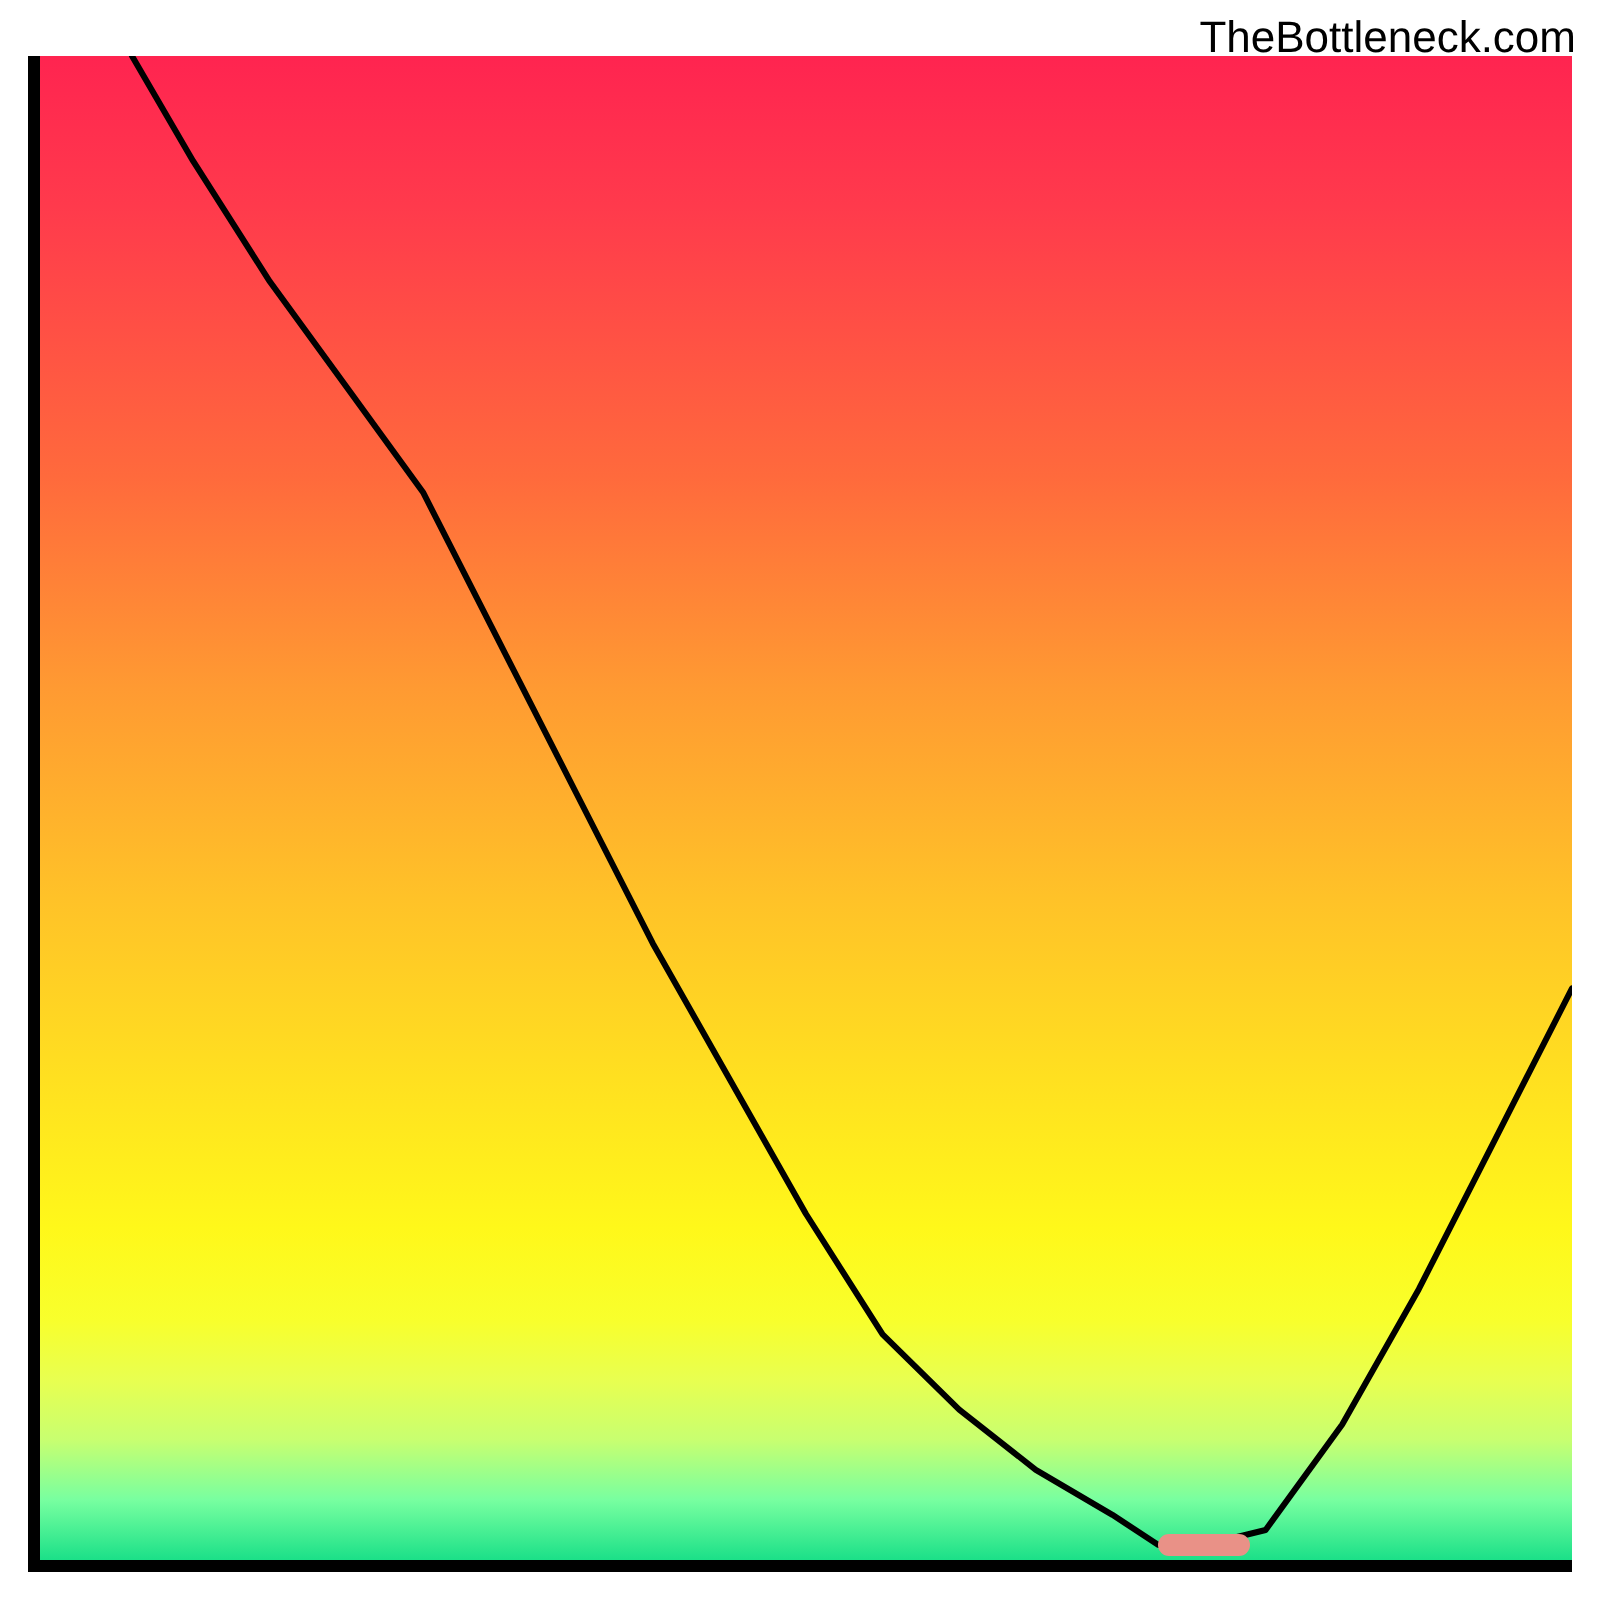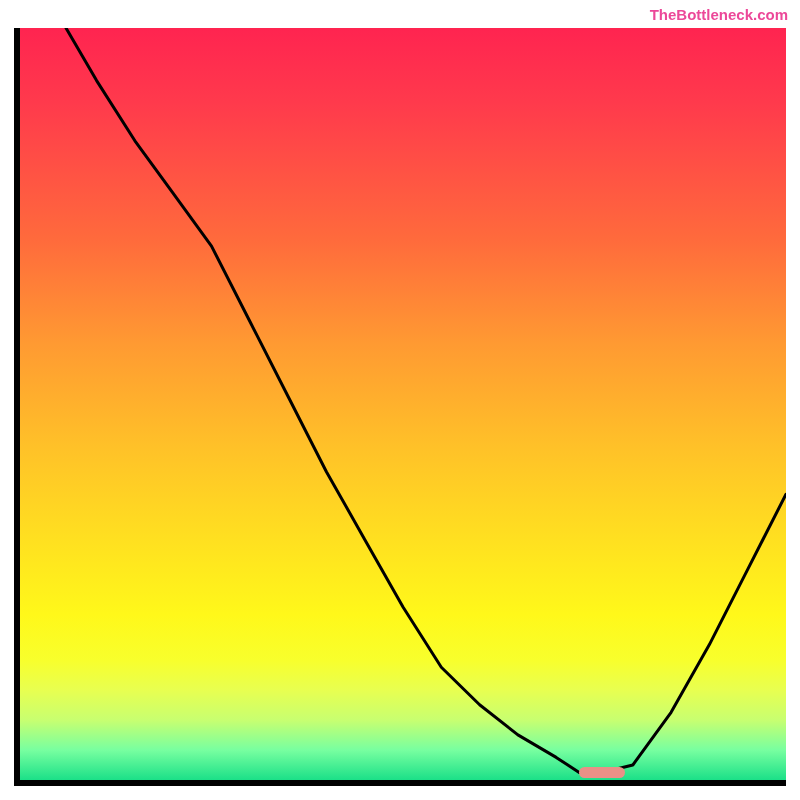--- a/index.html
+++ b/index.html
@@ -50,23 +50,22 @@
     position: absolute;
     inset: 0;
     width: 100%;
     height: 100%;
   }
   .attribution {
     position: absolute;
     top: 6px;
     right: 12px;
     font-family: Arial, Helvetica, sans-serif;
-    font-size: 15px;
-    color: #ec4899;
-    font-weight: bold;
+    font-size: 22px;
+    color: #000000;
   }
   .min-marker {
     position: absolute;
     height: 11px;
     border-radius: 6px;
     background: #e99187;
   }
 </style>
 </head>
 <body>

